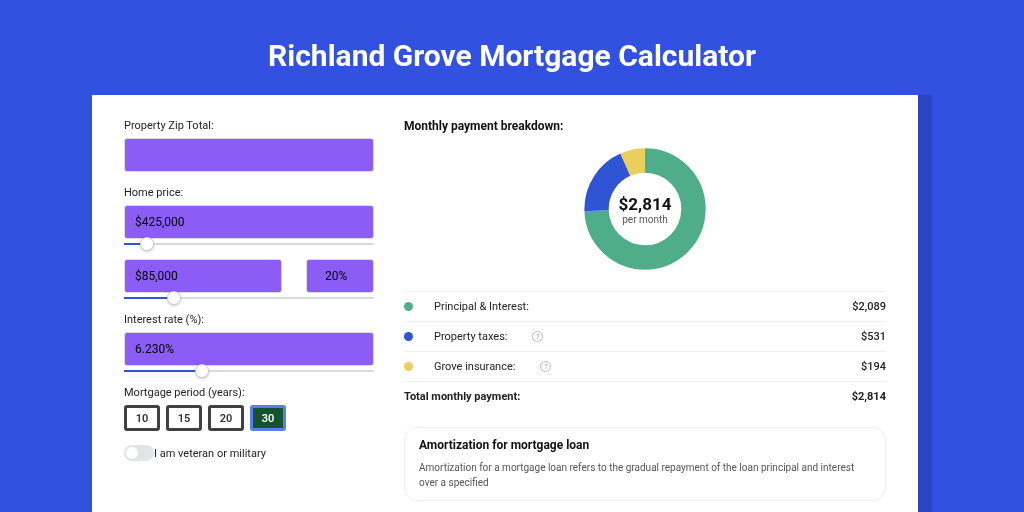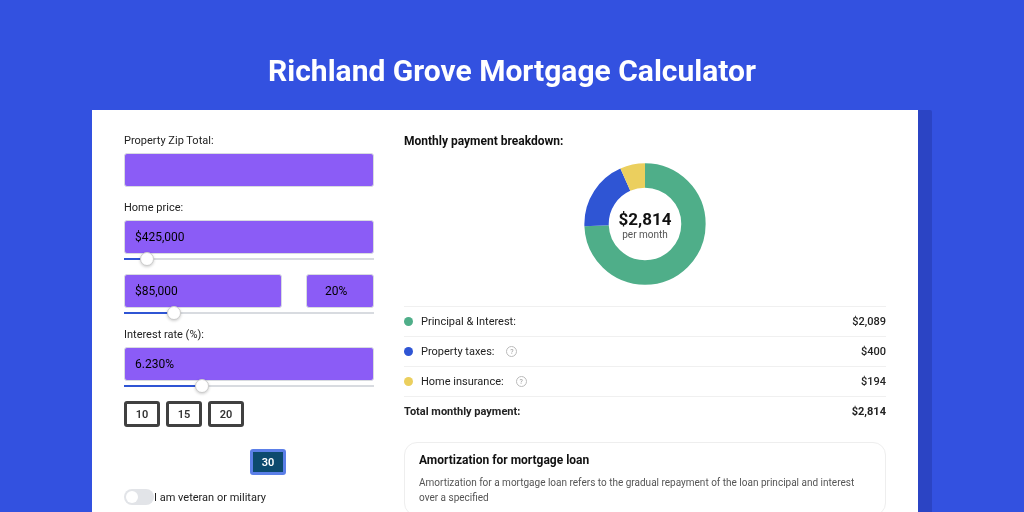--- a/index.html
+++ b/index.html
@@ -1,49 +1,49 @@
 <!DOCTYPE html>
 <html><head>
 <meta charset="utf-8">
 <style>
 * { box-sizing: border-box; margin: 0; padding: 0; font-family: -apple-system, BlinkMacSystemFont, "Segoe UI", Roboto, Helvetica, Arial, sans-serif; }
 html, body { width: 1024px; height: 512px; overflow: hidden; }
 body { background: #3351e0; }
-.hero { text-align: center; padding: 53px 0 22px; }
+.hero { text-align: center; padding: 38px 0 22px; }
 .hero h1 { color: #fff; font-size: 30px; font-weight: 700; }
 .card-shadow { width: 840px; margin: 0 auto; background: #2b44c4; padding: 0 14px 0 0; border-radius: 2px; }
 .card { background: #fff; width: 100%; min-height: 400px; padding: 24px 32px; display: flex; gap: 30px; }
 .left { width: 250px; flex-shrink: 0; }
 .right { flex: 1; }
 .field-label { font-size: 11px; color: #222; margin-bottom: 6px; display: block; }
 .text-input { width: 100%; height: 34px; border: 1px solid #d8dbe0; border-radius: 3px; padding: 0 10px; font-size: 12px; background: #8b5cf6; }
 .field-block { margin-bottom: 14px; position: relative; }
 .slider-track { height: 2px; background: #d8dbe0; margin-top: 4px; position: relative; }
 .slider-fill { height: 2px; background: #2f55d4; position: absolute; left: 0; top: 0; }
 .slider-thumb { width: 14px; height: 14px; border-radius: 50%; background: #fff; border: 1px solid #ccc; box-shadow: 0 1px 3px rgba(0,0,0,0.2); position: absolute; top: -6px; transform: translateX(-50%); }
 .row2 { display: flex; gap: 24px; }
 .row2 .text-input:first-child { flex: 1; }
 .row2 .text-input:last-child { width: 68px; padding-left: 18px; }
 .periods { display: flex; gap: 6px; }
 .period-btn { width: 36px; height: 26px; border: 3px solid #404040; border-radius: 3px; background: #fff; font-size: 11px; font-weight: 600; color: #333; cursor: pointer; }
-.period-btn.active { background: #0c4a6e; color: #fff; border-color: #5b7fe8; margin-top: 48px; }
+.period-btn.active { background: #14532d; color: #fff; border-color: #5b7fe8; }
 .toggle-row { display: flex; align-items: center; gap: 0; margin-top: 14px; }
 .toggle { width: 30px; height: 16px; background: #e2e4e8; border-radius: 10px; position: relative; cursor: pointer; }
 .toggle::after { content: ""; width: 12px; height: 12px; background: #fff; border-radius: 50%; position: absolute; top: 2px; left: 2px; }
 .toggle-label { font-size: 11px; color: #222; }
 .section-title { font-size: 12px; font-weight: 700; color: #111; margin-bottom: 12px; }
 .donut-wrap { display: flex; justify-content: center; margin: 8px 0 18px; }
 .donut { position: relative; width: 128px; height: 128px; }
 .donut svg { width: 128px; height: 128px; transform: rotate(-90deg); }
 .donut-center { position: absolute; inset: 0; display: flex; flex-direction: column; align-items: center; justify-content: center; }
 .donut-amount { font-size: 17px; font-weight: 700; color: #111; }
 .donut-sub { font-size: 10px; color: #555; }
 .legend-row { display: flex; align-items: center; justify-content: space-between; padding: 8px 0; border-top: 1px solid #f0f0f0; font-size: 11px; }
 .legend-row:first-of-type { border-top: none; }
-.legend-left { display: flex; align-items: center; gap: 8px; }
+.legend-left { display: flex; align-items: center; gap: 21px; }
 .dot { width: 9px; height: 9px; border-radius: 50%; }
 .dot.green { background: #4fae89; }
 .dot.blue { background: #2f55d4; }
 .dot.yellow { background: #ebcf5e; }
 .legend-label { color: #222; }
 .legend-val { color: #222; font-weight: 500; }
 .legend-total .legend-label, .legend-total .legend-val { font-weight: 700; }
 .info-icon { width: 11px; height: 11px; border: 1px solid #bbb; border-radius: 50%; display: inline-flex; align-items: center; justify-content: center; font-size: 7px; color: #999; margin-left: 4px; }
 .amort-card { border: 1px solid #eee; border-radius: 13px; padding: 10px 14px; margin-top: 16px; }
 .amort-card .section-title { margin-bottom: 8px; }
@@ -89,20 +89,21 @@
     <div class="field-block">
       <label class="field-label">Interest rate (%):</label>
       <input class="text-input" value="6.230%" style="">
       <div class="slider-track">
         <div class="slider-fill" style="width:31%"></div>
         <div class="slider-thumb" style="left:31%"></div>
       </div>
     </div>
 
     <div class="field-block">
+      <label class="field-label">Mortgage period (years):</label>
       <div class="periods">
         <button class="period-btn">10</button>
         <button class="period-btn">15</button>
         <button class="period-btn">20</button>
         <button class="period-btn active">30</button>
       </div>
     </div>
 
     <div class="toggle-row">
       <div class="toggle"></div>
@@ -134,27 +135,27 @@
       </div>
       <span class="legend-val">$2,089</span>
     </div>
 
     <div class="legend-row">
       <div class="legend-left">
         <span class="dot blue"></span>
         <span class="legend-label">Property taxes:</span>
         <span class="info-icon">?</span>
       </div>
-      <span class="legend-val">$400</span>
+      <span class="legend-val">$531</span>
     </div>
 
     <div class="legend-row">
       <div class="legend-left">
         <span class="dot yellow"></span>
-        <span class="legend-label">Home insurance:</span>
+        <span class="legend-label">Grove insurance:</span>
         <span class="info-icon">?</span>
       </div>
       <span class="legend-val">$194</span>
     </div>
 
     <div class="legend-row legend-total">
       <div class="legend-left">
         <span class="legend-label">Total monthly payment:</span>
       </div>
       <span class="legend-val">$2,814</span>

